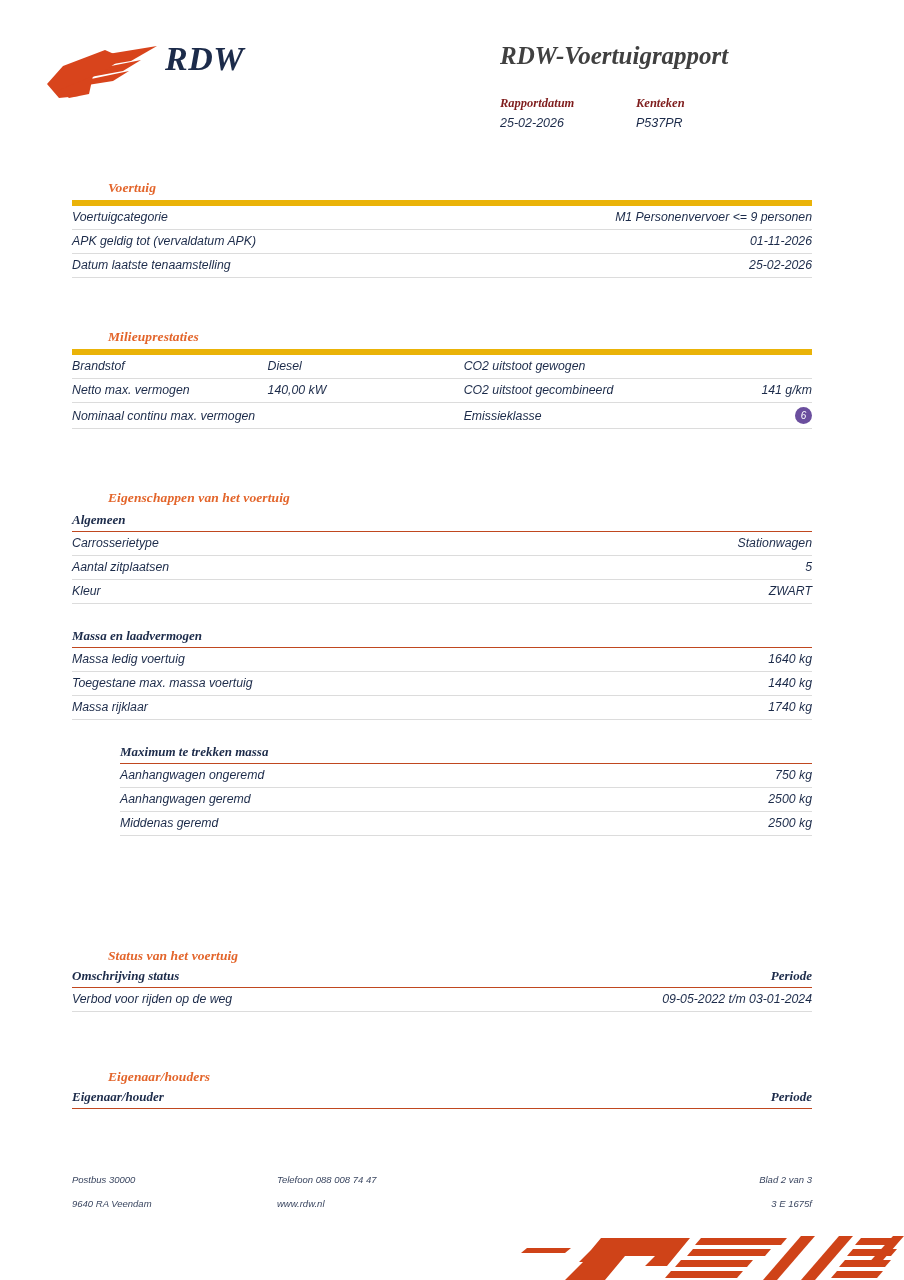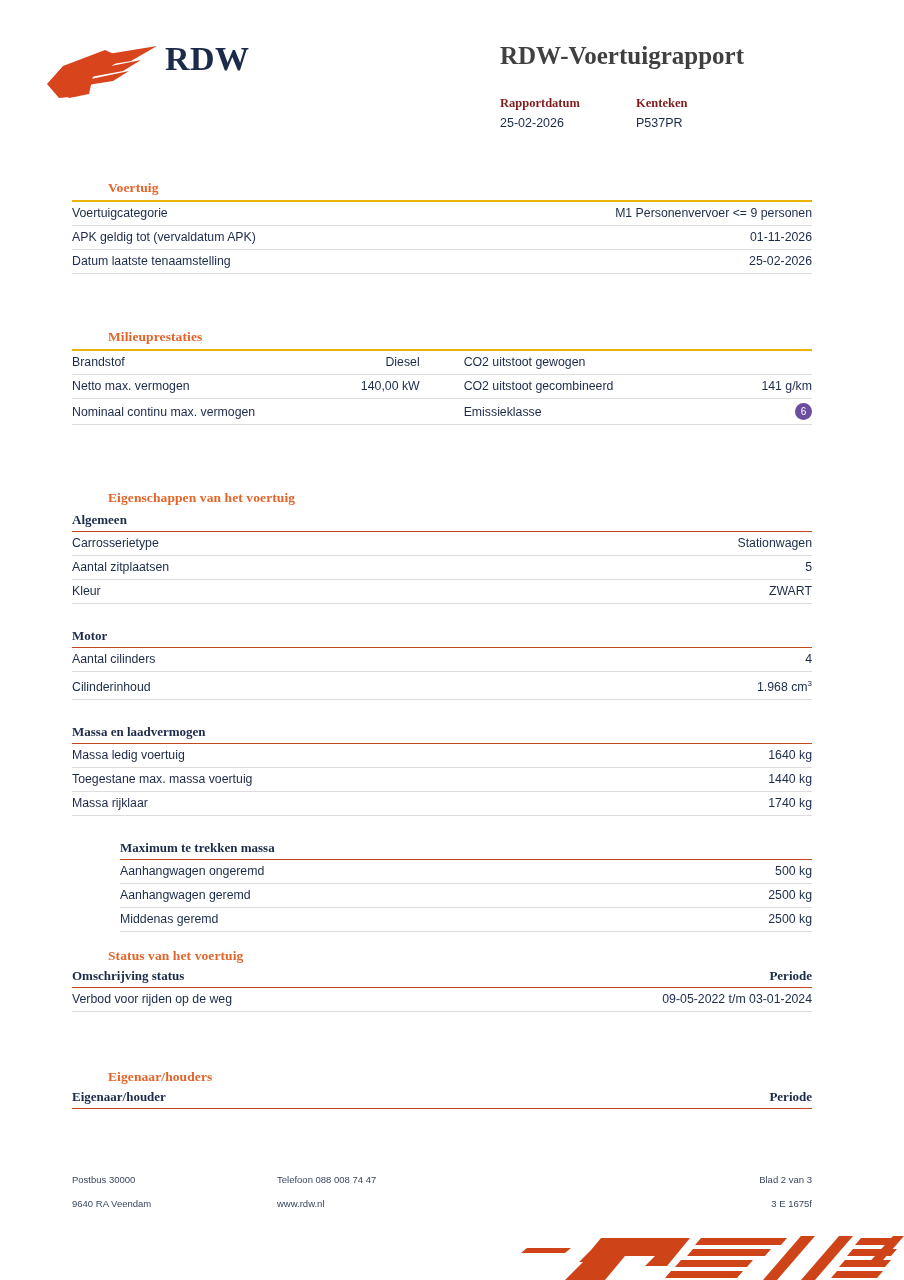--- a/index.html
+++ b/index.html
@@ -14,20 +14,21 @@
     font-family: "Liberation Sans", sans-serif;
     color: #1c2b4a;
     overflow: hidden;
   }
 
   .page {
     position: relative;
     width: 776px;
     height: 1280px;
     box-sizing: border-box;
+    font-style: italic;
   }
 
   
   .header {
     position: absolute;
     left: 0; top: 0;
     width: 904px;
     height: 160px;
   }
   .logo-block {
@@ -115,28 +116,28 @@
     table-layout: fixed;
   }
   table.rows td {
     font-size: 12.3px;
     color: #1c2b4a;
     padding: 4px 0 4px 0;
     border-bottom: 1px solid #dcdcdc;
     vertical-align: bottom;
     line-height: 15px;
   }
-  table.rows tr.first td { border-top: 2px solid #eab308; }
+  table.rows tr.first td { border-top: 6px solid #eab308; }
   td.lbl { text-align: left; }
   td.val { text-align: right; }
 
   
   table.two td { width: 25%; }
   table.two td.lbl-l { width: 28%; }
-  table.two td.val-l { width: 22%; text-align: right; padding-right: 28px; }
+  table.two td.val-l { width: 22%; padding-right: 28px; }
   table.two td.lbl-r { width: 28%; padding-left: 16px; }
   table.two td.val-r { width: 22%; text-align: right; }
 
   .badge {
     display: inline-block;
     width: 17px; height: 17px;
     line-height: 17px;
     border-radius: 50%;
     background: #6b4f9e;
     color: #ffffff;
@@ -278,36 +279,20 @@
             <td class="val">5</td>
           </tr>
           <tr>
             <td class="lbl">Kleur</td>
             <td class="val">ZWART</td>
           </tr>
         </tbody>
       </table>
     </div>
 
-    <div style="margin-top:24px;">
-      <div class="sub-title">Motor</div>
-      <div class="rule-orange"></div>
-      <table class="rows">
-        <tbody>
-          <tr>
-            <td class="lbl">Aantal cilinders</td>
-            <td class="val">4</td>
-          </tr>
-          <tr>
-            <td class="lbl">Cilinderinhoud</td>
-            <td class="val"><span>1.968 cm</span><sup>3</sup></td>
-          </tr>
-        </tbody>
-      </table>
-    </div>
 
     <div style="margin-top:24px;">
       <div class="sub-title">Massa en laadvermogen</div>
       <div class="rule-orange"></div>
       <table class="rows">
         <tbody>
           <tr>
             <td class="lbl">Massa ledig voertuig</td>
             <td class="val">1640 kg</td>
           </tr>
@@ -323,21 +308,21 @@
       </table>
     </div>
 
     <div style="margin-top:24px;margin-left:48px;">
       <div class="sub-title">Maximum te trekken massa</div>
       <div class="rule-orange"></div>
       <table class="rows">
         <tbody>
           <tr>
             <td class="lbl">Aanhangwagen ongeremd</td>
-            <td class="val">500 kg</td>
+            <td class="val">750 kg</td>
           </tr>
           <tr>
             <td class="lbl">Aanhangwagen geremd</td>
             <td class="val">2500 kg</td>
           </tr>
           <tr>
             <td class="lbl">Middenas geremd</td>
             <td class="val">2500 kg</td>
           </tr>
         </tbody>

